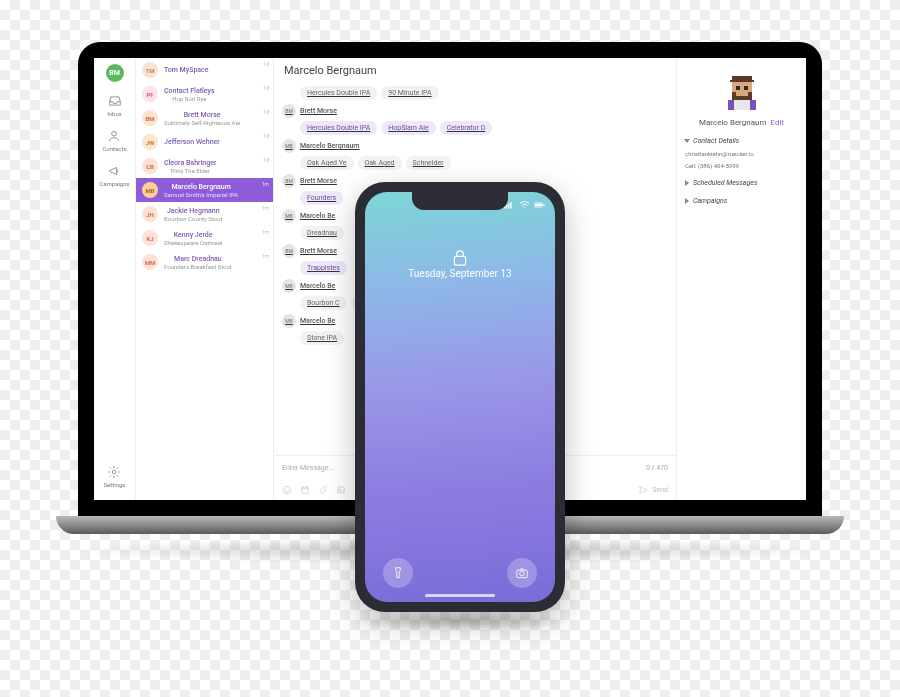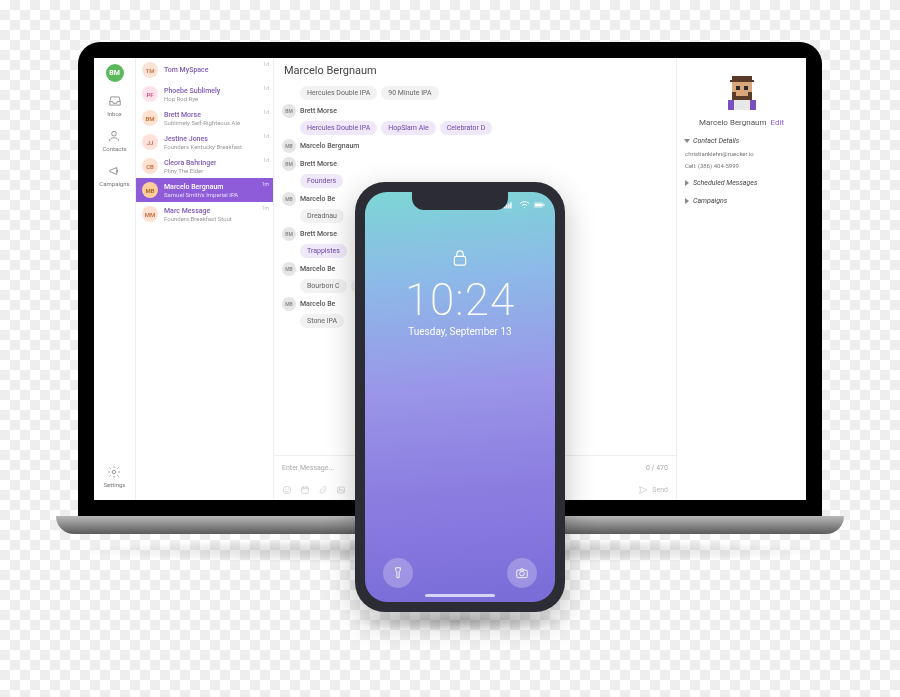--- a/index.html
+++ b/index.html
@@ -76,21 +76,21 @@
 .search-row {
   display:flex; align-items:center; gap:4px;
   padding: 6px;
 }
 .search-row input {
   flex:1; height: 16px; border:1px solid #eee; border-radius:3px;
   font-size: 7px; padding:0 6px; color:#888;
 }
 .compose-btn { width:16px; height:16px; display:flex;align-items:center;justify-content:center; }
 .compose-btn svg { width:12px;height:12px; stroke:#8e5cd9; fill:none; stroke-width:1.6; }
-.contact-list { flex:1; overflow:hidden; }
+.contact-list { flex:1; overflow:hidden;text-align:center; }
 .contact {
   display:flex; align-items:center; gap:6px;
   padding: 4px 6px;
   position:relative;
 }
 .contact.selected { background:#8e5cd9; color:#fff; }
 .contact .av {
   width:16px; height:16px; border-radius:50%;
   display:flex;align-items:center;justify-content:center;
   font-size:6px; font-weight:600;
@@ -102,21 +102,21 @@
 .contact .sub { font-size:6px; color:#999; white-space:nowrap; overflow:hidden; text-overflow:ellipsis; }
 .contact.selected .sub { color:#e6dcfa; }
 .contact .tm { position:absolute; right:4px; top:3px; font-size:5px; color:#bbb; }
 .contact.selected .tm { color:#e6dcfa; }
 .thread-col {
   flex:1; display:flex; flex-direction:column;
   overflow:hidden;
 }
 .thread-head { padding: 6px 10px; font-size: 11px; color:#444; }
 .thread-body { flex:1; overflow:hidden; padding:0 8px; }
-.msg-group { margin-bottom: 4px; }
+.msg-group { margin-bottom: 4px; text-decoration: underline; }
 .msg-group .from-row { display:flex; align-items:center; gap:4px; }
 .msg-group .from-row .av {
   width:14px; height:14px; border-radius:50%;
   display:flex;align-items:center;justify-content:center;
   font-size:5px; font-weight:600;
 }
 .msg-group .from-name { font-size:7px; font-weight:500; color:#555; }
 .chips { display:flex; flex-wrap:wrap; gap:4px; margin-left:18px; margin-top:3px; }
 .chip {
   background:#efe8f9; color:#6d49a8;
@@ -250,61 +250,76 @@
             <div class="contact">
               <div class="av" style="background:#f9e3d7;color:#c77b4b">TM</div>
               <div class="txt">
                 <div class="nm">Tom MySpace</div>
               </div>
               <div class="tm">1d</div>
             </div>
             <div class="contact">
               <div class="av" style="background:#ffe1ec;color:#c05583">PF</div>
               <div class="txt">
-                <div class="nm">Phoebe Sublimely</div>
+                <div class="nm">Contact Flatleys</div>
                 <div class="sub">Hop Rod Rye</div>
               </div>
               <div class="tm">1d</div>
             </div>
             <div class="contact">
               <div class="av" style="background:#ffe1cf;color:#b96a35">BM</div>
               <div class="txt">
                 <div class="nm">Brett Morse</div>
                 <div class="sub">Sublimely Self-Righteous Ale</div>
               </div>
               <div class="tm">1d</div>
             </div>
             <div class="contact">
-              <div class="av" style="background:#ffe1d9;color:#c46b57">JJ</div>
-              <div class="txt">
-                <div class="nm">Jestine Jones</div>
-                <div class="sub">Founders Kentucky Breakfast</div>
+              <div class="av" style="background:#ffe6cc;color:#b97a2b">JW</div>
+              <div class="txt">
+                <div class="nm">Jefferson Wehner</div>
               </div>
               <div class="tm">1d</div>
             </div>
             <div class="contact">
               <div class="av" style="background:#ffe0d1;color:#b86b3f">CB</div>
               <div class="txt">
                 <div class="nm">Cleora Bahringer</div>
                 <div class="sub">Pliny The Elder</div>
               </div>
               <div class="tm">1d</div>
             </div>
             <div class="contact selected">
               <div class="av" style="background:#ffcf9b;color:#a05d1b">MB</div>
               <div class="txt">
                 <div class="nm">Marcelo Bergnaum</div>
                 <div class="sub">Samuel Smith's Imperial IPA</div>
               </div>
               <div class="tm">1m</div>
             </div>
             <div class="contact">
+              <div class="av" style="background:#ffe2d4;color:#c06a45">JH</div>
+              <div class="txt">
+                <div class="nm">Jackie Hegmann</div>
+                <div class="sub">Bourbon County Stout</div>
+              </div>
+              <div class="tm">1m</div>
+            </div>
+            <div class="contact">
+              <div class="av" style="background:#ffe1d9;color:#c06a54">KJ</div>
+              <div class="txt">
+                <div class="nm">Kenny Jerde</div>
+                <div class="sub">Shakespeare Oatmeal</div>
+              </div>
+              <div class="tm">1m</div>
+            </div>
+            <div class="contact">
               <div class="av" style="background:#ffe0d1;color:#c07045">MM</div>
               <div class="txt">
-                <div class="nm">Marc Message</div>
+                <div class="nm">Marc Dreadnau</div>
                 <div class="sub">Founders Breakfast Stout</div>
               </div>
               <div class="tm">1m</div>
             </div>
           </div>
       </div>
 
       <div class="thread-col">
         <div class="thread-head">Marcelo Bergnaum</div>
         <div class="thread-body" id="thread-body">
@@ -322,20 +337,25 @@
               <div class="chips">
                 <span class="chip">Hercules Double IPA</span>
                 <span class="chip">HopSlam Ale</span>
                 <span class="chip">Celebrator D</span>
               </div>
             </div>
             <div class="msg-group plain">
               <div class="from-row">
                 <div class="av" style="background:#e5e5e5;color:#888">MB</div>
                 <div class="from-name">Marcelo Bergnaum</div>
+              </div>
+              <div class="chips">
+                <span class="chip">Oak Aged Ye</span>
+                <span class="chip">Oak Aged</span>
+                <span class="chip">Schneider</span>
               </div>
             </div>
             <div class="msg-group">
               <div class="from-row">
                 <div class="av" style="background:#e5e5e5;color:#888">BM</div>
                 <div class="from-name">Brett Morse</div>
               </div>
               <div class="chips">
                 <span class="chip">Founders</span>
               </div>
@@ -462,21 +482,20 @@
           <rect x="0" y="1" width="16" height="8" rx="2" fill="none" stroke="#fff"></rect>
           <rect x="17" y="3" width="2" height="4" fill="#fff"></rect>
           <rect x="1.5" y="2.5" width="13" height="5" fill="#fff"></rect>
         </svg>
     </div>
     <div class="lock-area">
       <svg class="lock-icon" viewBox="0 0 20 24">
           <rect x="3" y="10" width="14" height="11" rx="2" fill="none" stroke="#fff" stroke-width="1.5"></rect>
           <path d="M6 10V7a4 4 0 018 0v3" fill="none" stroke="#fff" stroke-width="1.5"></path>
         </svg>
-      <div class="phone-time">10:24</div>
       <div class="phone-date">Tuesday, September 13</div>
     </div>
     <div class="phone-bottom">
       <div class="round-btn">
         <svg viewBox="0 0 24 24">
             <path d="M8 3h8v4l-2 3v10h-4V10L8 7z"></path>
           </svg>
       </div>
       <div class="round-btn">
         <svg viewBox="0 0 24 24">

